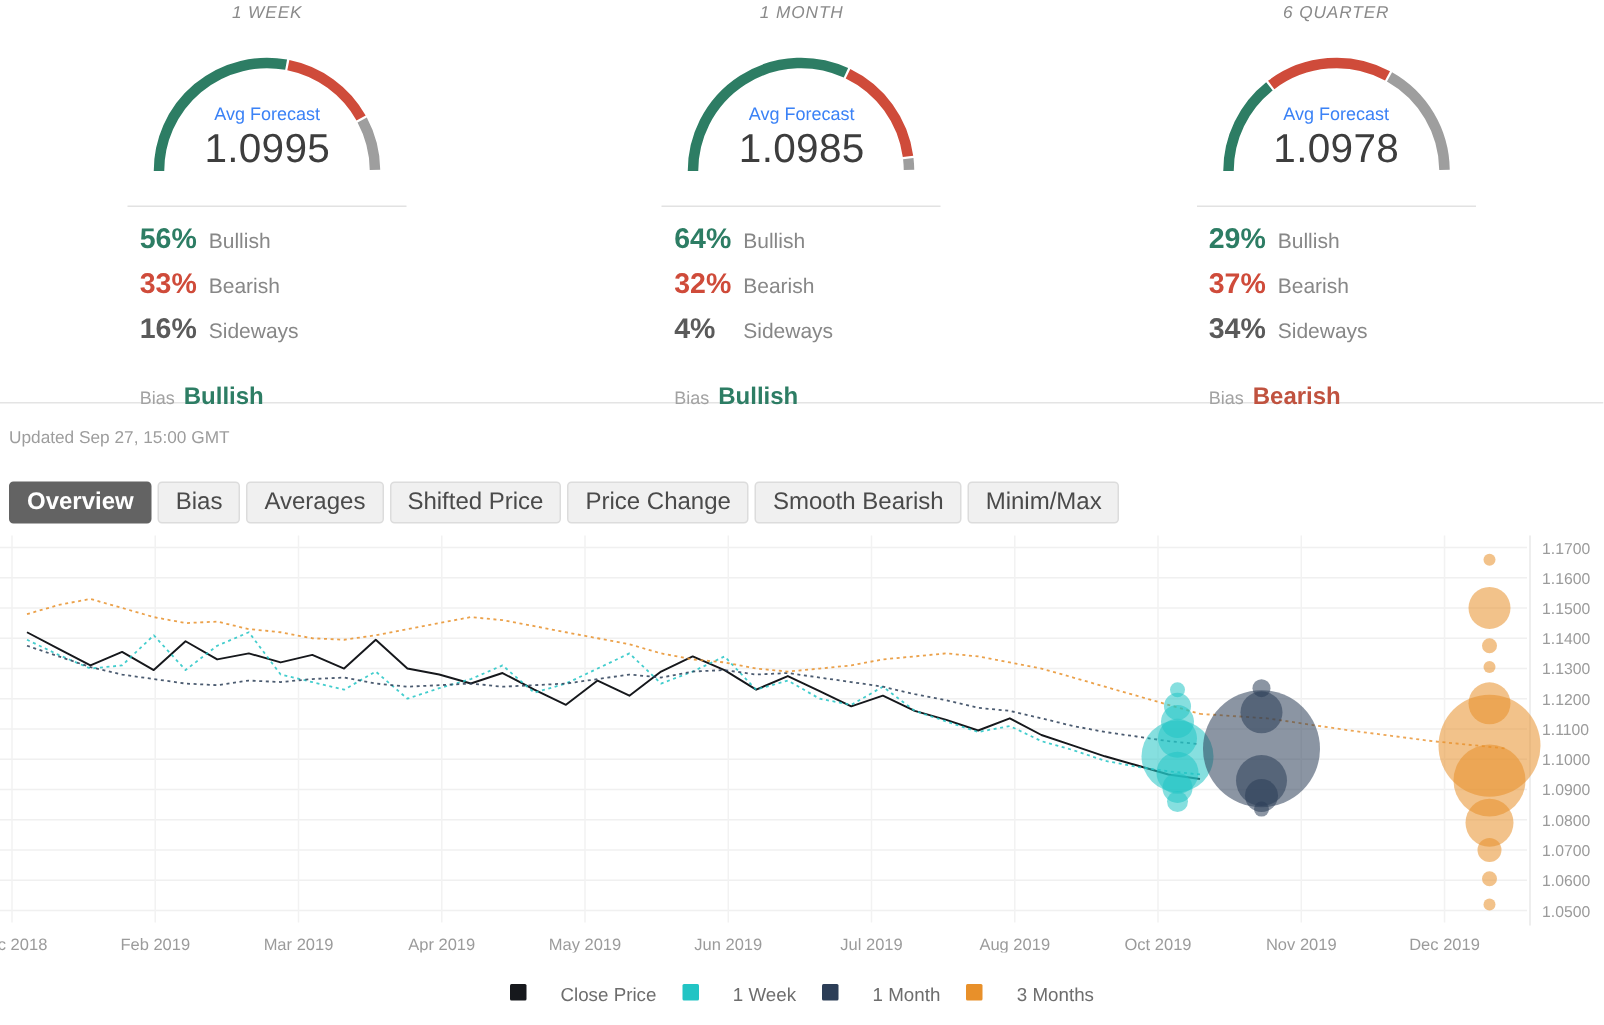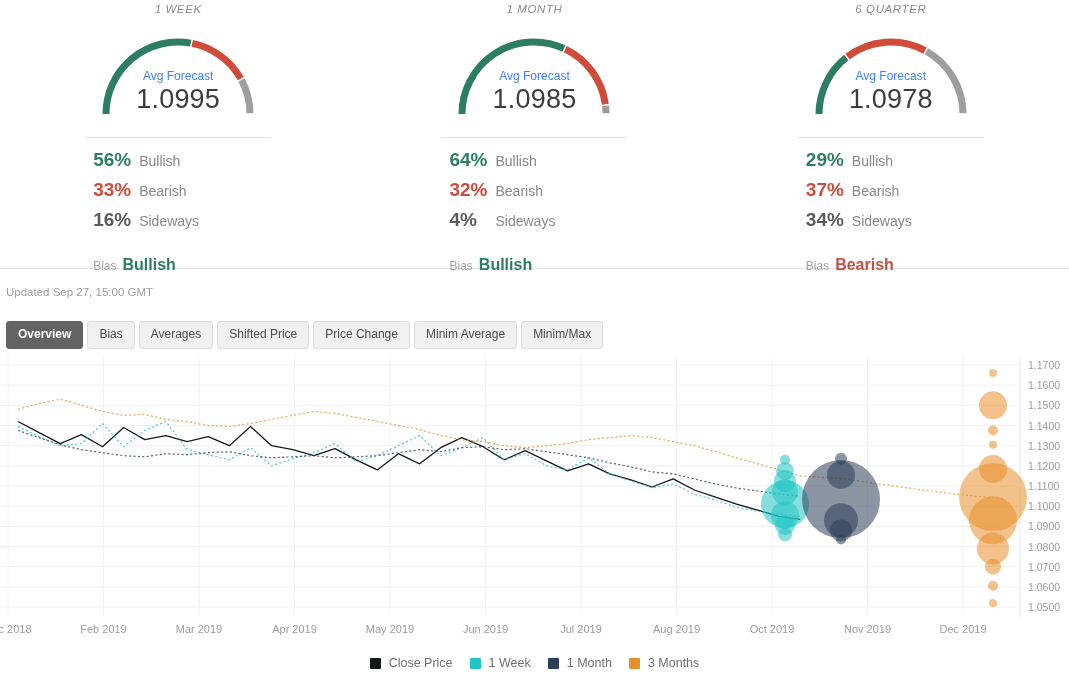--- a/index.html
+++ b/index.html
@@ -123,21 +123,21 @@
 
   
   .tabs-row {
     display: flex;
     gap: 4px;
     padding-left: 6px;
     height: 40px;
     align-items: center;
   }
   .tab {
-    font-size: 12px;
+    font-size: 16px;
     color: #4a4a4a;
     background: #f0f0f0;
     border: 1px solid #dcdcdc;
     border-radius: 3px;
     padding: 6px 11px 7px 11px;
     line-height: 13px;
     cursor: pointer;
     white-space: nowrap;
   }
   .tab.active {
@@ -158,22 +158,22 @@
   .legend-row {
     display: flex;
     justify-content: center;
     align-items: center;
     gap: 17px;
     height: 20px;
     margin-top: -2px;
   }
   .legend-item {
     display: flex;
-    align-items: center;
-    gap: 8px;
+    align-items: flex-start;
+    gap: 23px;
   }
   .legend-swatch {
     width: 11px; height: 11px;
     border-radius: 1px;
     display: inline-block;
   }
   .legend-text {
     font-size: 12.5px;
     color: #6d6d6d;
   }
@@ -298,21 +298,21 @@
 <div class="updated-strip">
   <span class="updated-text">Updated Sep 27, 15:00 GMT</span>
 </div>
 
 <div class="tabs-row">
   <div class="tab active">Overview</div>
   <div class="tab">Bias</div>
   <div class="tab">Averages</div>
   <div class="tab">Shifted Price</div>
   <div class="tab">Price Change</div>
-  <div class="tab">Minim Average</div>
+  <div class="tab">Smooth Bearish</div>
   <div class="tab">Minim/Max</div>
 </div>
 
 <div class="chart-area">
   <svg class="chart-svg" width="1069" height="280" viewBox="0 0 1069 280">
     <g>
         <line x1="0" x2="1018" y1="10" y2="10" stroke="#f0f0f0" stroke-width="1"></line>
         <line x1="0" x2="1018" y1="30.166666666666703" y2="30.166666666666703" stroke="#f0f0f0" stroke-width="1"></line>
         <line x1="0" x2="1018" y1="50.33333333333341" y2="50.33333333333341" stroke="#f0f0f0" stroke-width="1"></line>
         <line x1="0" x2="1018" y1="70.50000000000011" y2="70.50000000000011" stroke="#f0f0f0" stroke-width="1"></line>

